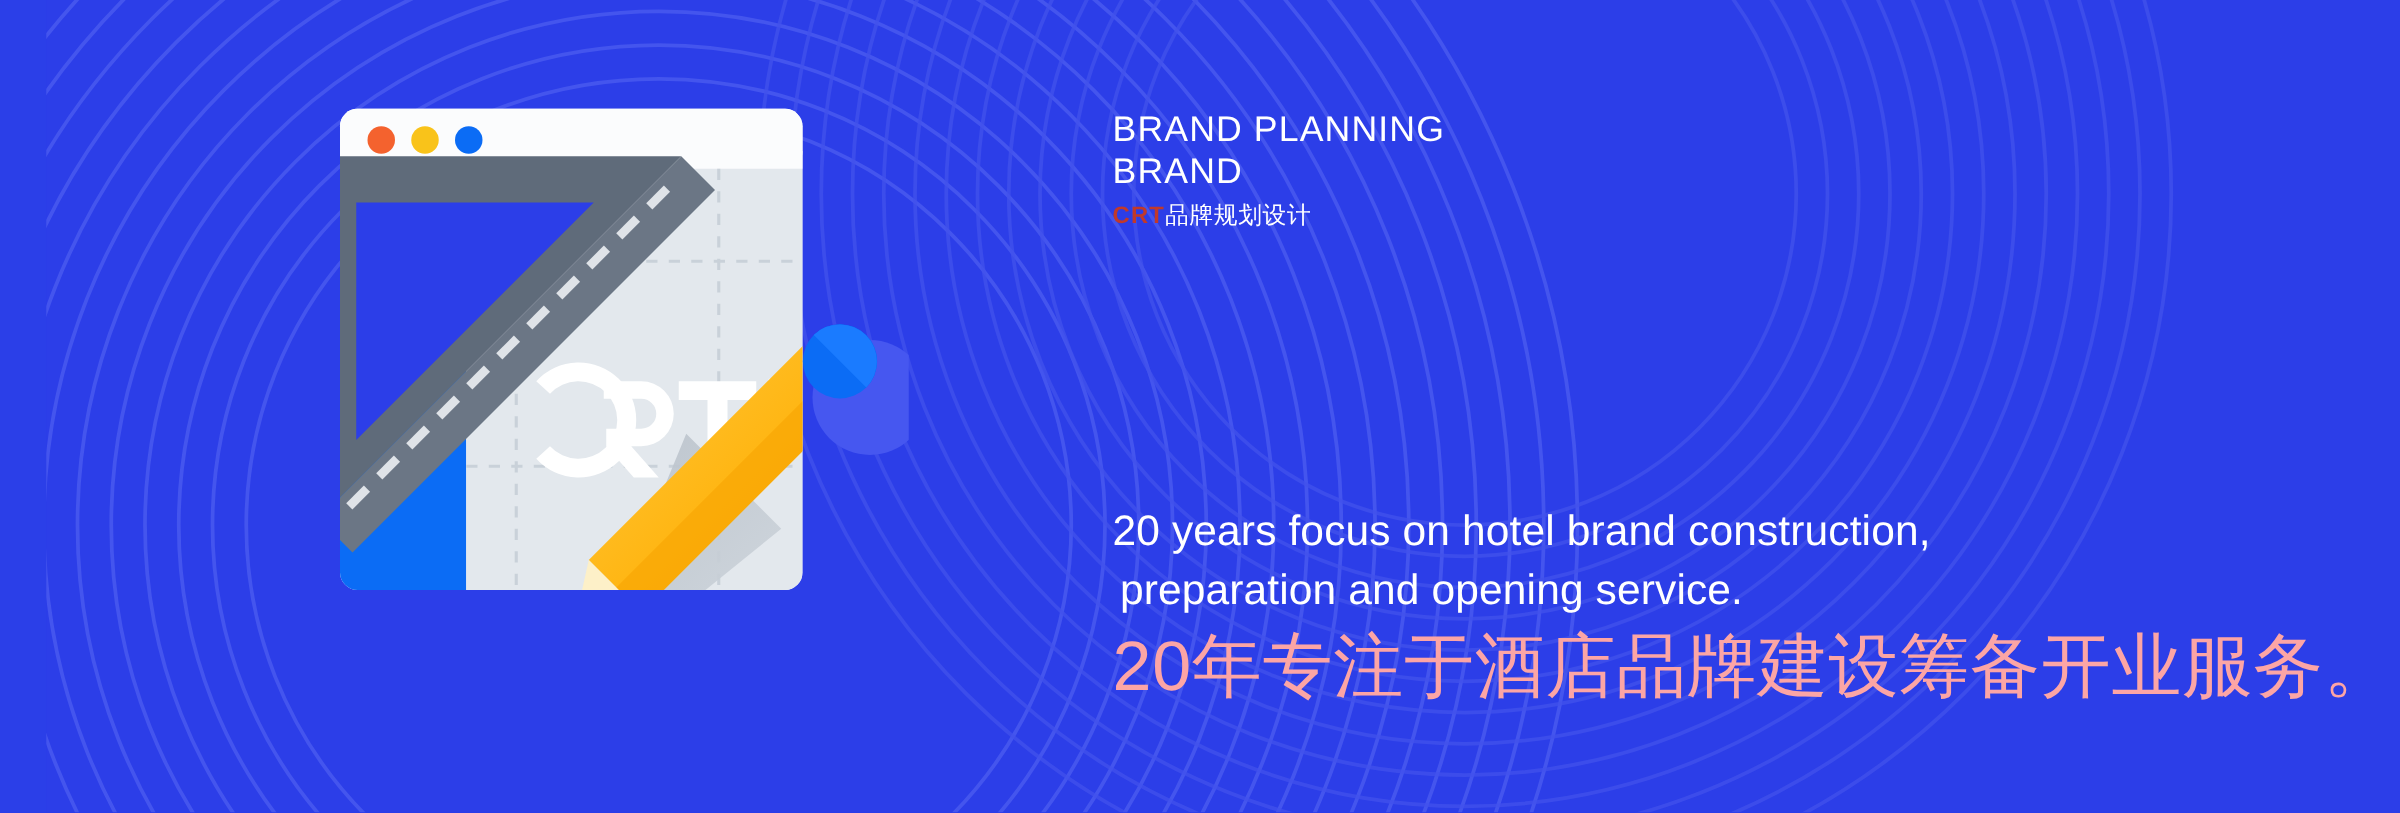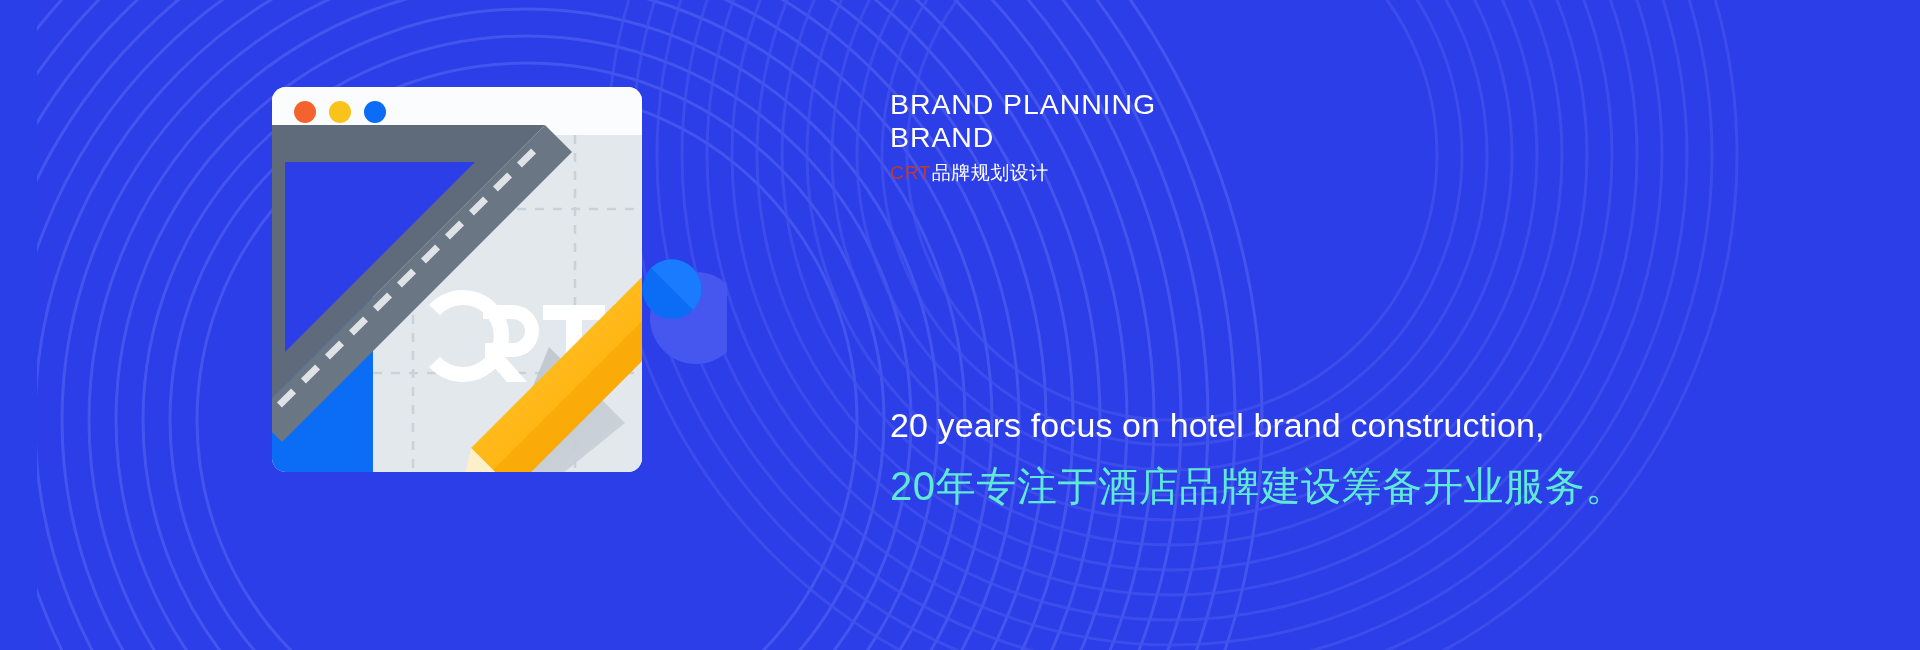--- a/index.html
+++ b/index.html
@@ -82,42 +82,43 @@
     margin-top: 7px;
     font-size: 19px;
     line-height: 24px;
     letter-spacing: .5px;
     color: #ffffff;
     white-space: nowrap;
   }
   .kicker-cn .brand {
     color: #c0392b;
     letter-spacing: 1px;
+    font-weight: bold;
   }
 
   .headline {
     position: absolute;
     top: 402px;
     left: 0;
     width: 900px;
   }
   .headline-en {
     font-size: 34px;
     line-height: 47px;
     color: #ffffff;
     font-weight: 400;
     letter-spacing: .1px;
     white-space: nowrap;
   }
   .headline-en.l2 { padding-left: 6px; }
   .headline-cn {
     margin-top: 12px;
-    font-size: 40px;
+    font-size: 56px;
     line-height: 50px;
-    color: #5eead4;
+    color: #fca5a5;
     letter-spacing: .6px;
     white-space: nowrap;
   }
 </style>
 </head>
 <body>
 
 <div class="banner">
 
   <div class="rings">
@@ -258,18 +259,19 @@
   <div class="copy">
 
     <div class="kicker">
       <div class="kicker-line">BRAND PLANNING</div>
       <div class="kicker-line">BRAND</div>
       <div class="kicker-cn"><span class="brand">CRT</span><span>品牌规划设计</span></div>
     </div>
 
     <div class="headline">
       <div class="headline-en">20 years focus on hotel brand construction,</div>
+      <div class="headline-en l2">preparation and opening service.</div>
       <div class="headline-cn">20年专注于酒店品牌建设筹备开业服务。</div>
     </div>
 
   </div>
 
 </div>
 
 </body></html>

